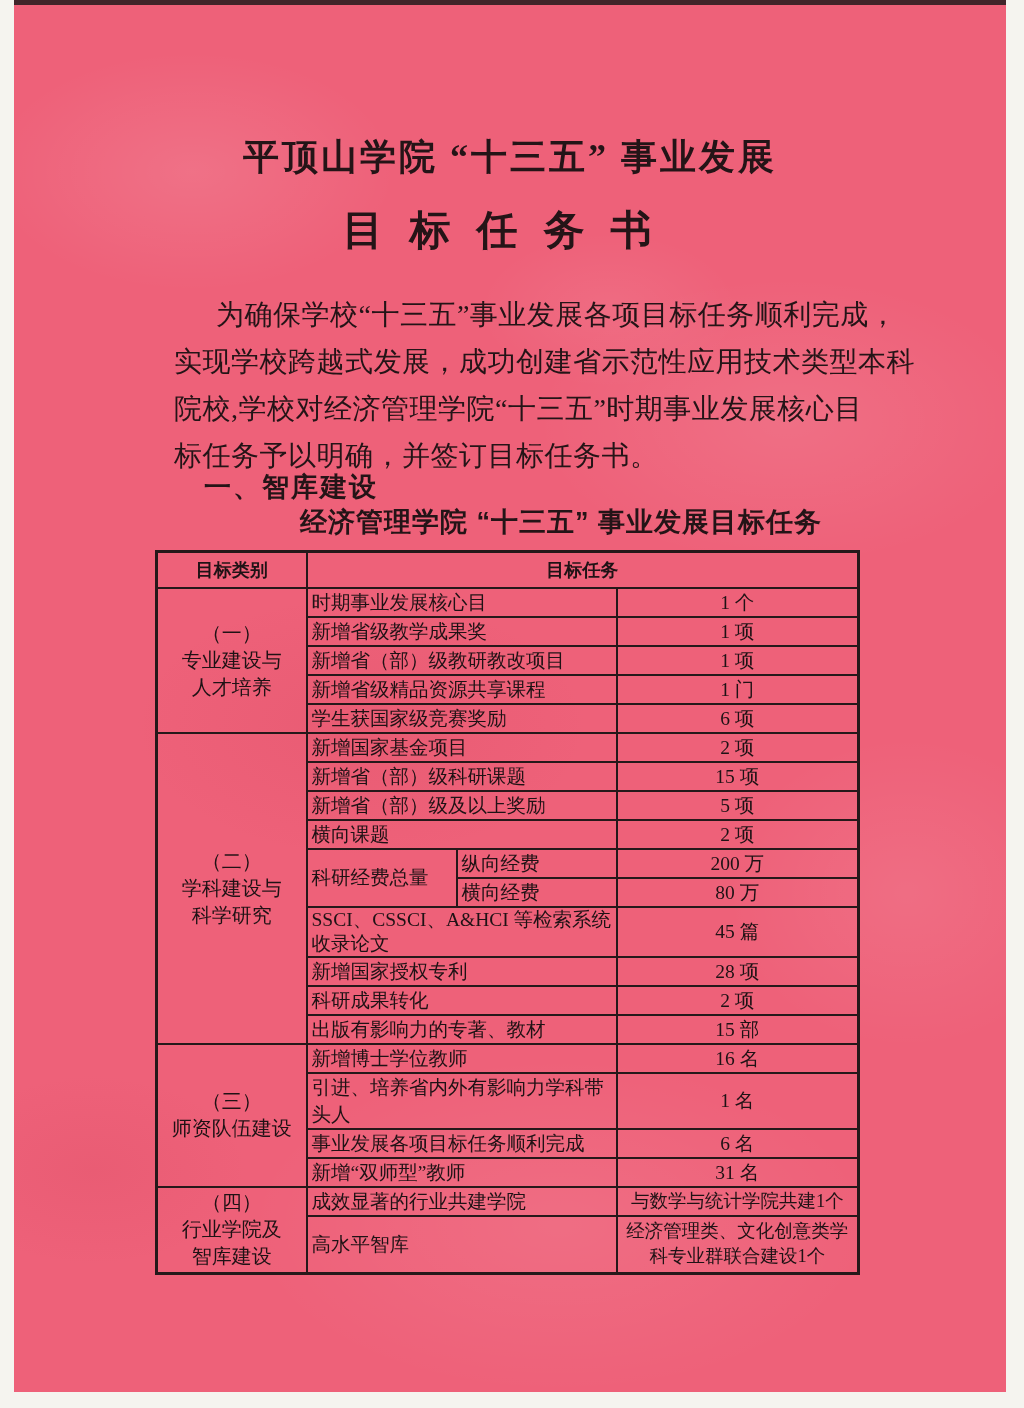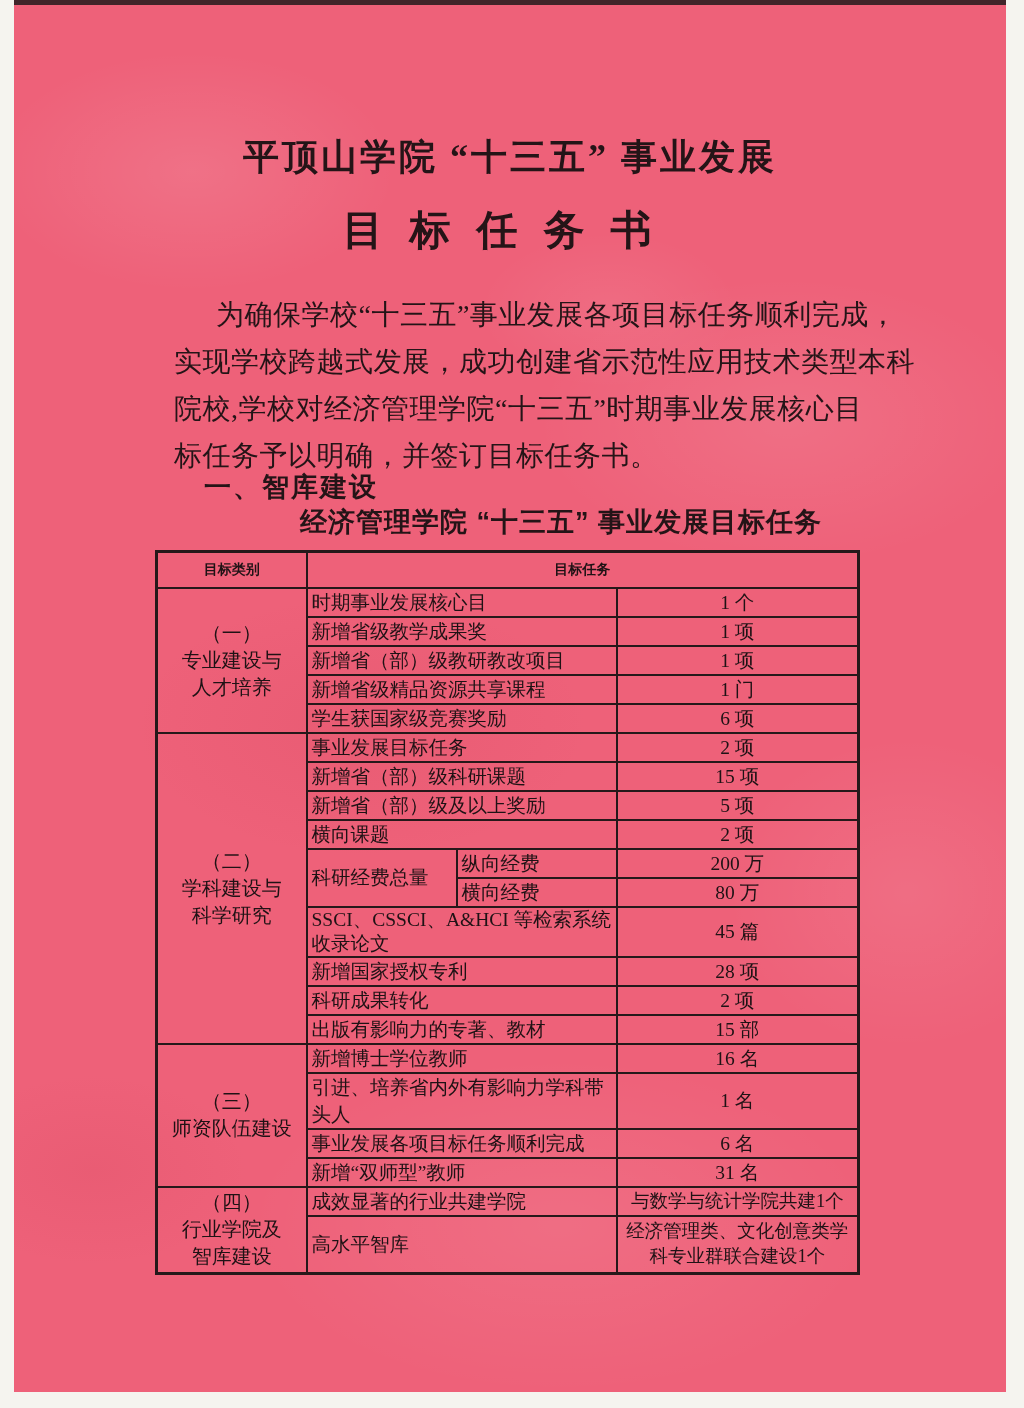--- a/index.html
+++ b/index.html
@@ -78,21 +78,21 @@
   table.goals th, table.goals td {
     border: 2px solid #26181a;
     padding: 0 4px;
     vertical-align: middle;
     overflow: hidden;
   }
   table.goals { border: 3px solid #26181a; }
   table.goals th {
     height: 36px;
     font-family: Liberation Sans, sans-serif;
-    font-size: 14px; font-weight: bold;
+    font-size: 18px; font-weight: bold;
     text-align: center;
   }
   table.goals td { height: 29px; }
   td.cat {
     text-align: center;
     font-size: 20px;
     line-height: 27px;
   }
   td.task { text-align: left; padding-left: 12px; }
   td.val  { text-align: center; }
@@ -152,21 +152,21 @@
     </tr>
     <tr>
       <td class="task" colspan="2">学生获国家级竞赛奖励</td>
       <td class="val">6 项</td>
     </tr>
 
     <tr>
       <td class="cat pre" rowspan="10">（二）
 学科建设与
 科学研究</td>
-      <td class="task" colspan="2">事业发展目标任务</td>
+      <td class="task" colspan="2">新增国家基金项目</td>
       <td class="val">2 项</td>
     </tr>
     <tr>
       <td class="task" colspan="2">新增省（部）级科研课题</td>
       <td class="val">15 项</td>
     </tr>
     <tr>
       <td class="task" colspan="2">新增省（部）级及以上奖励</td>
       <td class="val">5 项</td>
     </tr>

